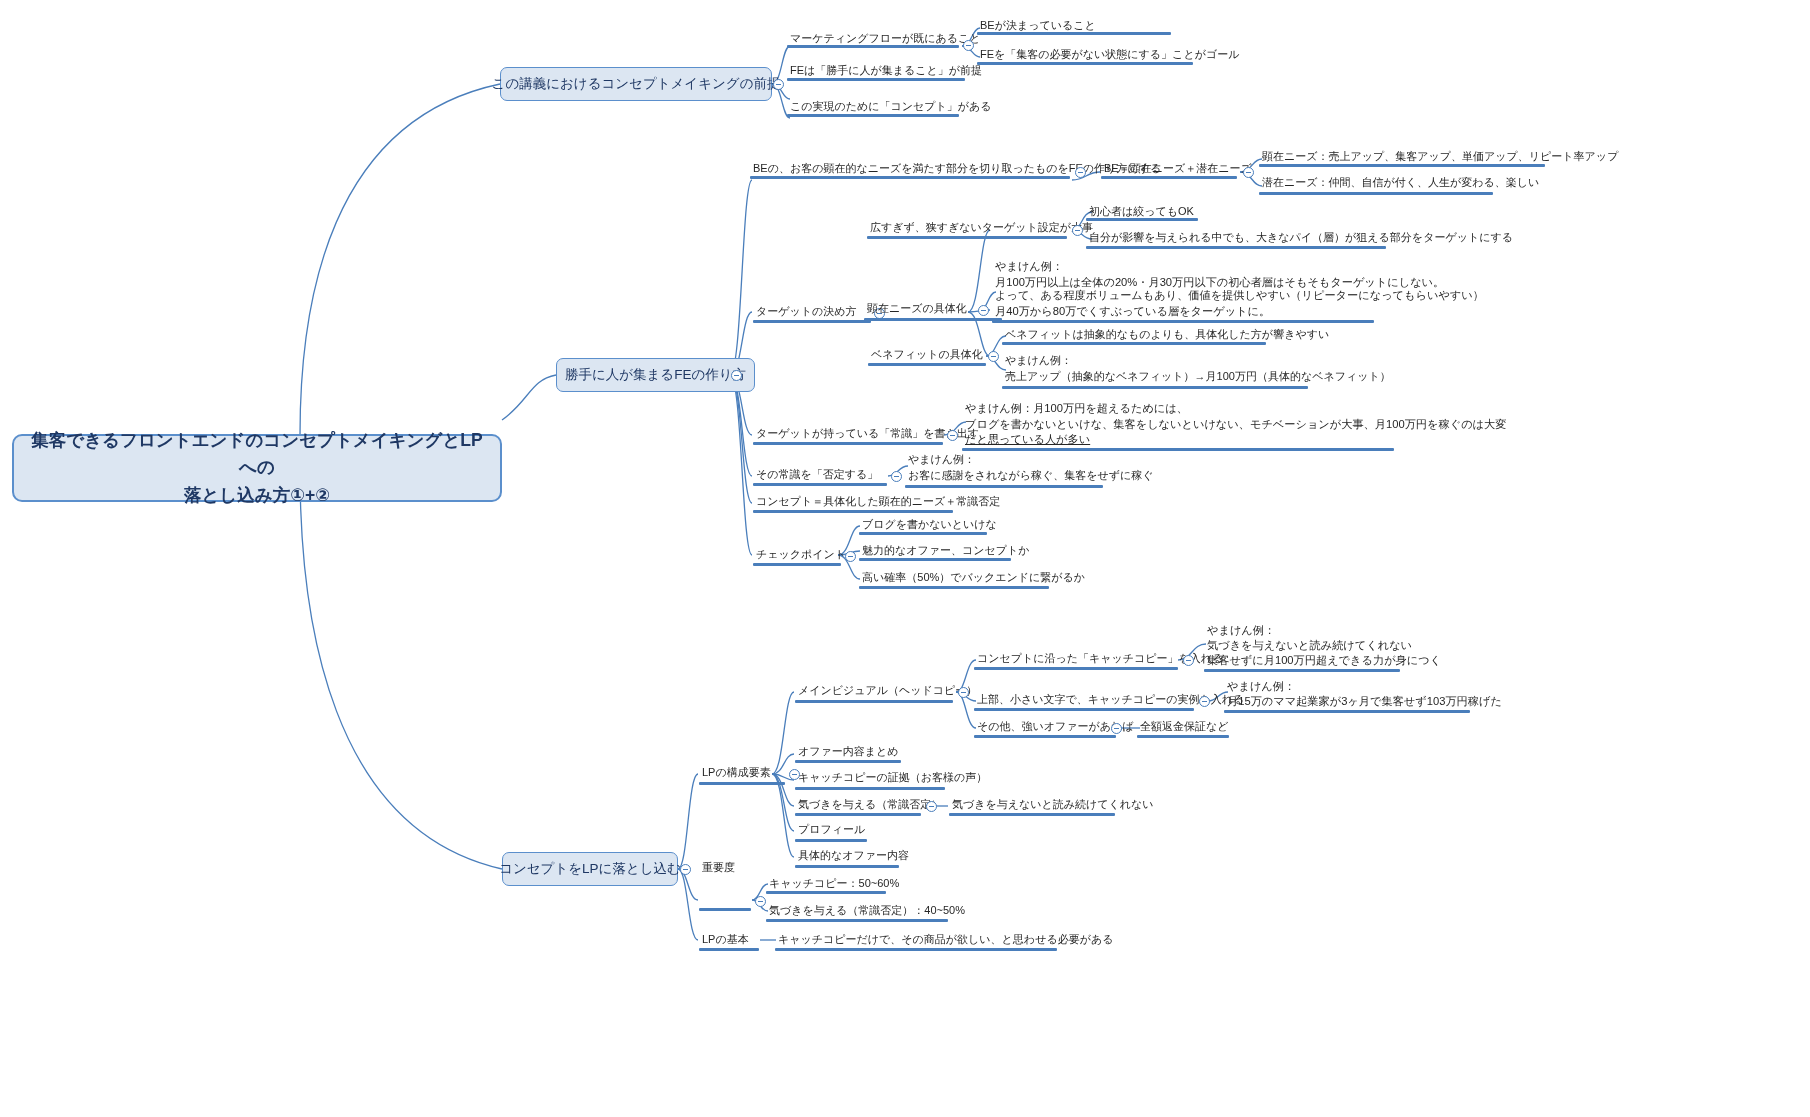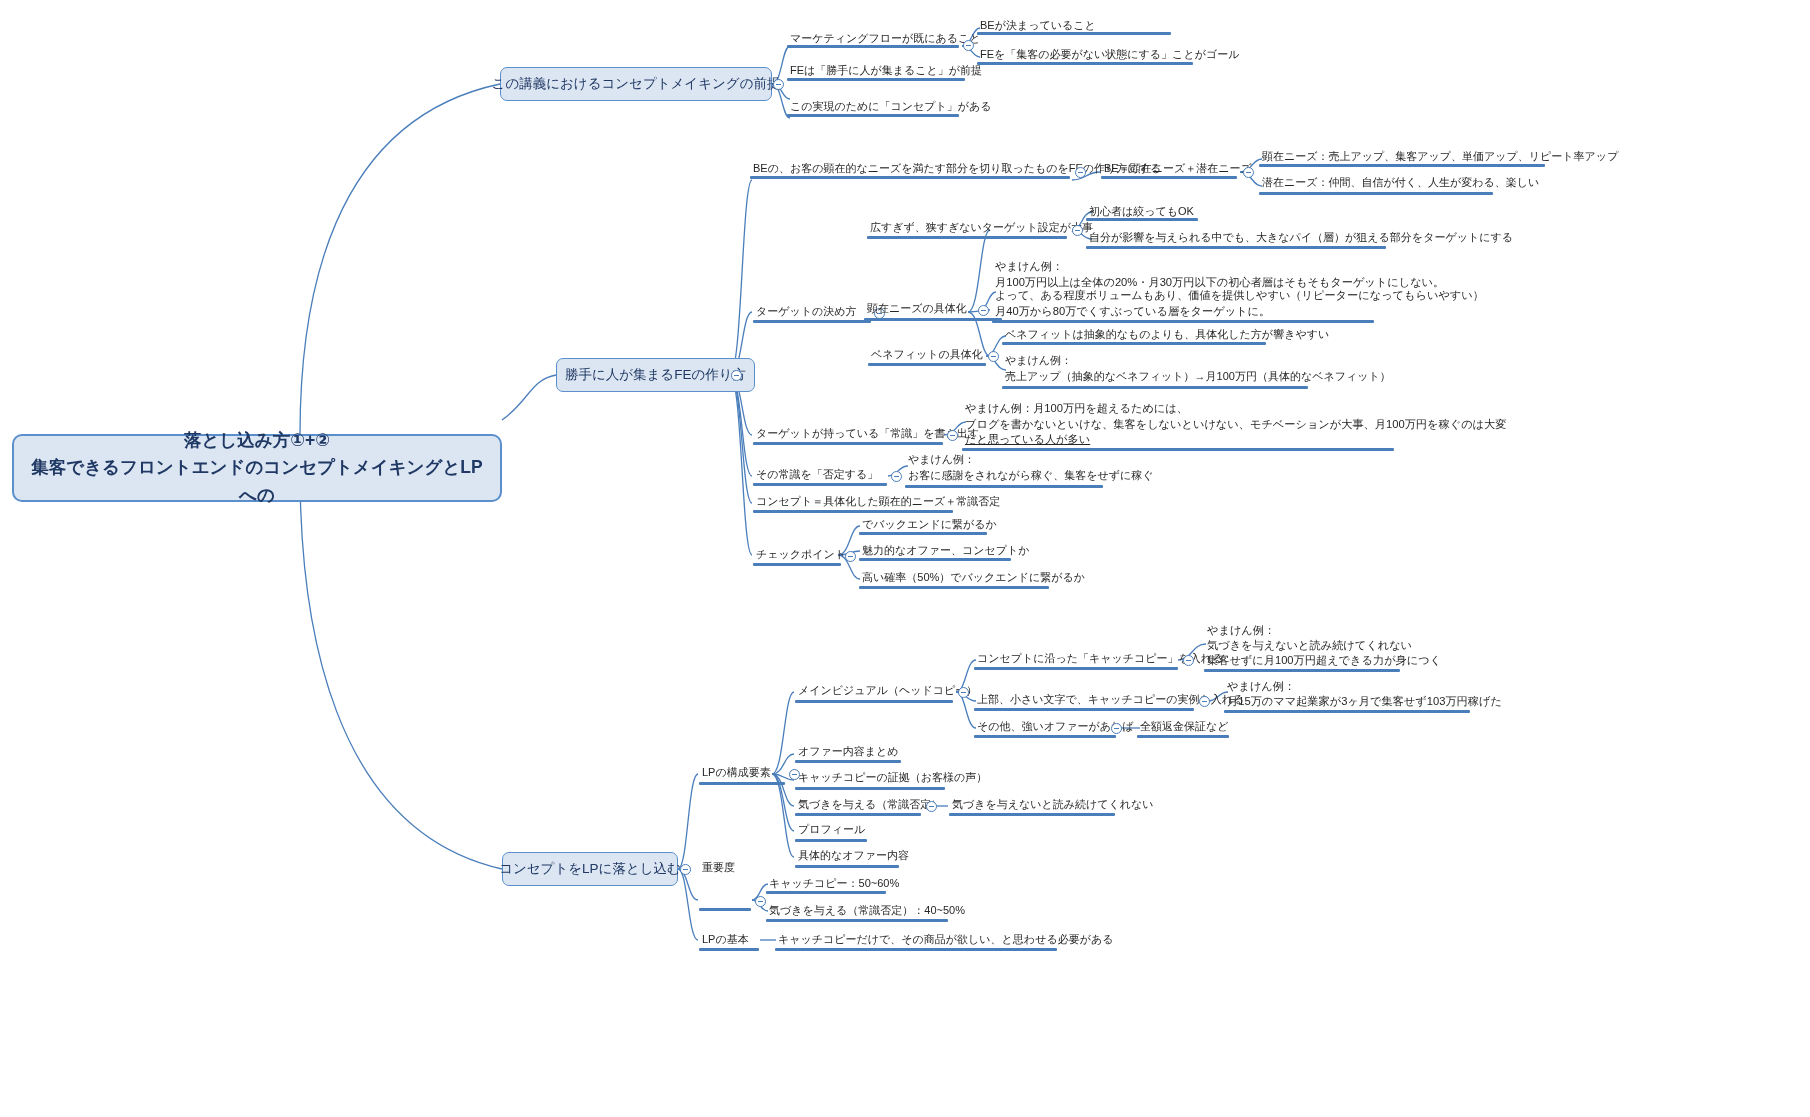--- a/index.html
+++ b/index.html
@@ -163,22 +163,22 @@
 
       <path d="M 752 900 C 760 900, 760 884, 768 884"></path>
       <path d="M 752 900 C 760 900, 760 911, 768 911"></path>
 
       <path d="M 760 940 C 768 940, 768 940, 776 940"></path>
     </g>
   </svg>
 
   <div class="root-node" style="left:12px; top:434px; width:490px; height:68px;">
     <div>
+      <div>集客できるフロントエンドのコンセプトメイキングとLPへの</div>
       <div>落とし込み方①+②</div>
-      <div>集客できるフロントエンドのコンセプトメイキングとLPへの</div>
     </div>
   </div>
 
   <div class="branch-node" style="left:500px; top:67px; width:272px; height:34px;">
     <span>この講義におけるコンセプトメイキングの前提</span>
   </div>
   <div class="branch-node" style="left:556px; top:358px; width:199px; height:34px;">
     <span>勝手に人が集まるFEの作り方</span>
   </div>
   <div class="branch-node" style="left:502px; top:852px; width:176px; height:34px;">
@@ -271,21 +271,21 @@
   <div class="tnode" style="left:905px; top:468px;">お客に感謝をされながら稼ぐ、集客をせずに稼ぐ</div>
   <div class="bar" style="left:905px; top:485px; width:198px;"></div>
 
   <div class="tnode" style="left:753px; top:494px;">コンセプト＝具体化した顕在的ニーズ＋常識否定</div>
   <div class="bar" style="left:753px; top:510px; width:200px;"></div>
 
   <div class="tnode" style="left:753px; top:547px;">チェックポイント</div>
   <div class="bar" style="left:753px; top:563px; width:88px;"></div>
   <div class="toggle" style="left:845px; top:551px;"></div>
 
-  <div class="tnode" style="left:859px; top:517px;">でバックエンドに繋がるか</div>
+  <div class="tnode" style="left:859px; top:517px;">ブログを書かないといけな</div>
   <div class="bar" style="left:859px; top:532px; width:128px;"></div>
 
   <div class="tnode" style="left:859px; top:543px;">魅力的なオファー、コンセプトか</div>
   <div class="bar" style="left:859px; top:558px; width:152px;"></div>
 
   <div class="tnode" style="left:859px; top:570px;">高い確率（50%）でバックエンドに繋がるか</div>
   <div class="bar" style="left:859px; top:586px; width:190px;"></div>
 
   <div class="toggle" style="left:680px; top:864px;"></div>
 

